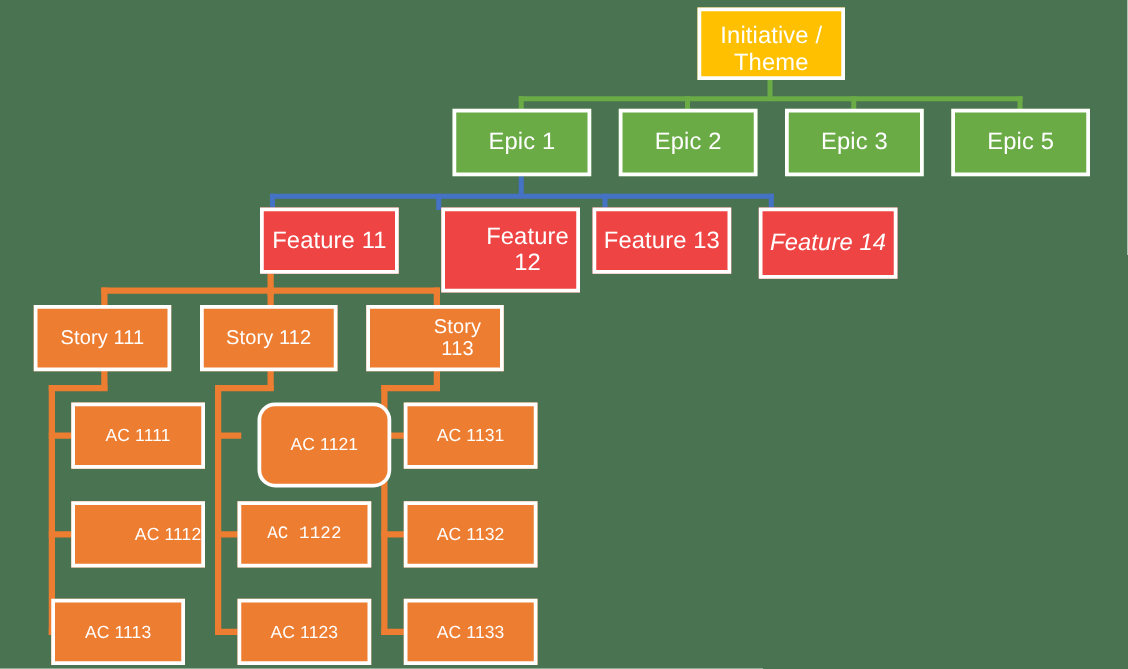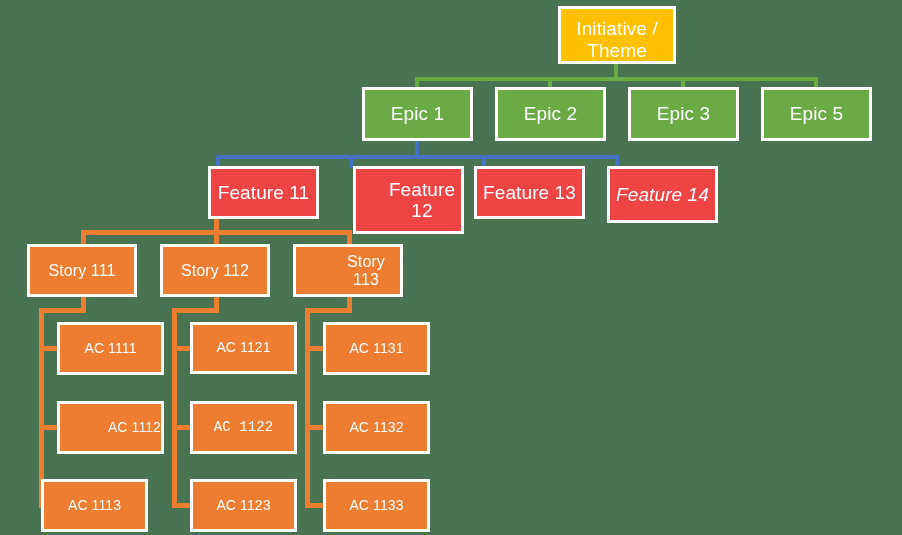--- a/index.html
+++ b/index.html
@@ -148,21 +148,21 @@
   <div class="node ac" style="left:57px; top:322px; width:107px; height:53px;">
     <span>AC 1111</span>
   </div>
   <div class="node ac" style="left:57px; top:401px; width:107px; height:53px;justify-content:flex-end;">
     <span>AC 1112</span>
   </div>
   <div class="node ac" style="left:41px; top:479px; width:107px; height:53px;">
     <span>AC 1113</span>
   </div>
 
-  <div class="node ac" style="left:190px; top:322px; width:107px; height:52px;">
+  <div class="node ac" style="left:206px; top:322px; width:107px; height:68px;border-radius:14px;">
     <span>AC 1121</span>
   </div>
   <div class="node ac" style="left:190px; top:401px; width:107px; height:53px;font-family:Liberation Mono, monospace;">
     <span>AC 1122</span>
   </div>
   <div class="node ac" style="left:190px; top:479px; width:107px; height:53px;">
     <span>AC 1123</span>
   </div>
 
   <div class="node ac" style="left:323px; top:322px; width:107px; height:53px;">

